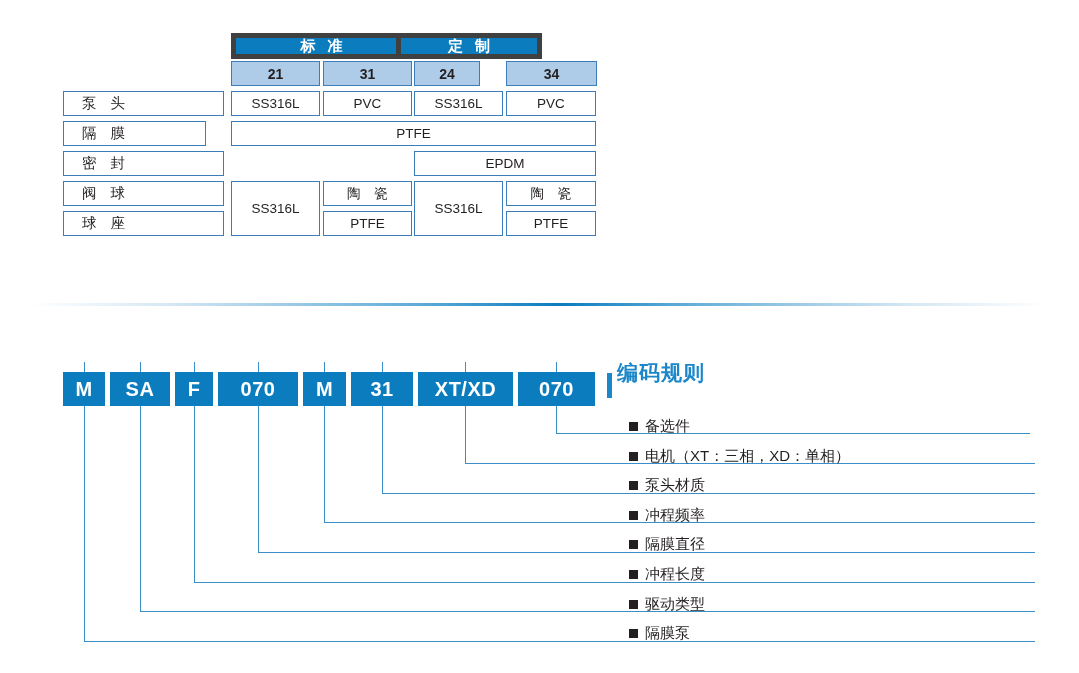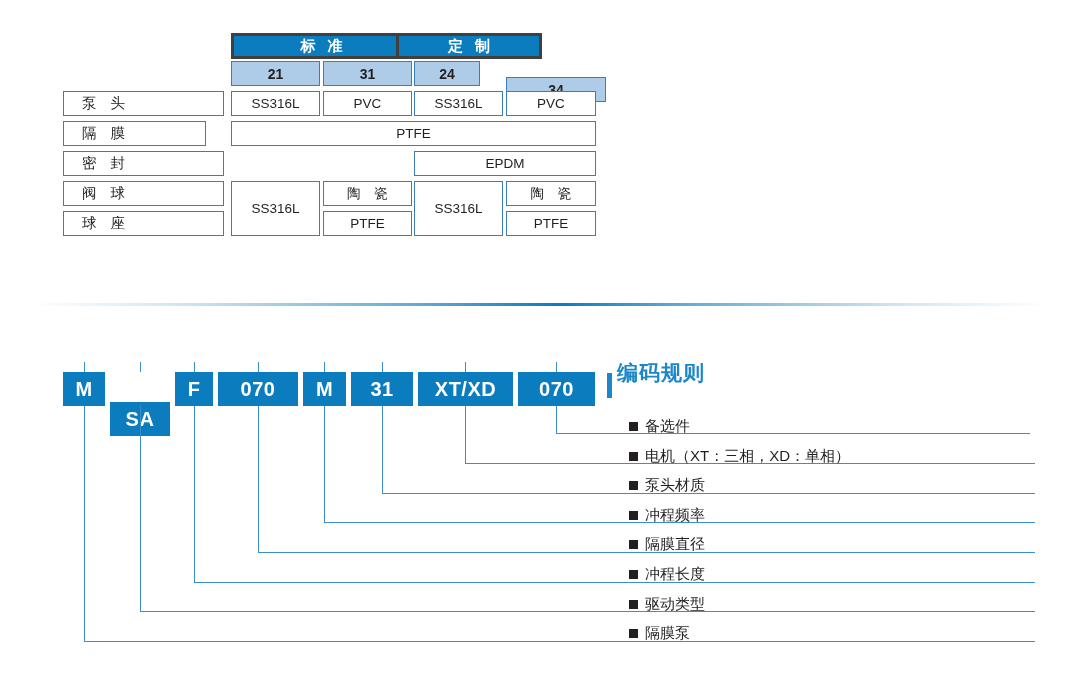--- a/index.html
+++ b/index.html
@@ -10,21 +10,21 @@
   }
 
   
   #spec-table{position:absolute;left:63px;top:33px;width:533px;height:205px;}
   .cell{
     position:absolute;box-sizing:border-box;border:1px solid #3b7cbb;
     display:flex;align-items:center;justify-content:center;
     font-size:13.5px;color:#231f20;background:#fff;
   }
   .cell.head-dark{
-    background:#0b7cbe;border:3px solid #404040;color:#ffffff;
+    background:#0b7cbe;border:5px solid #404040;color:#ffffff;
     font-weight:bold;font-size:15px;letter-spacing:4px;text-indent:4px;
   }
   .cell.head-light{
     background:#aecce8;border:1px solid #3b7cbb;color:#231f20;
     font-weight:bold;font-size:14px;
   }
   .cell.rowlabel{
     justify-content:flex-start;padding-left:18px;
     font-size:14.5px;color:#231f20;letter-spacing:5px;
   }
@@ -77,21 +77,21 @@
 <body>
 
 <div id="spec-table">
 
   <div class="cell head-dark" style="left:168px;top:0;width:181px;height:26px;">标 准</div>
   <div class="cell head-dark" style="left:333px;top:0;width:146px;height:26px;">定 制</div>
 
   <div class="cell head-light" style="left:168px;top:28px;width:89px;height:25px;">21</div>
   <div class="cell head-light" style="left:260px;top:28px;width:89px;height:25px;">31</div>
   <div class="cell head-light" style="left:351px;top:28px;width:66px;height:25px;">24</div>
-  <div class="cell head-light" style="left:443px;top:28px;width:100px;height:25px;margin-top:16px;">34</div>
+  <div class="cell head-light" style="left:443px;top:28px;width:91px;height:25px;">34</div>
 
   <div class="cell rowlabel" style="left:0;top:58px;width:161px;height:25px;">泵 头</div>
   <div class="cell" style="left:168px;top:58px;width:89px;height:25px;">SS316L</div>
   <div class="cell" style="left:260px;top:58px;width:89px;height:25px;">PVC</div>
   <div class="cell" style="left:351px;top:58px;width:89px;height:25px;">SS316L</div>
   <div class="cell" style="left:443px;top:58px;width:90px;height:25px;">PVC</div>
 
   <div class="cell rowlabel" style="left:0;top:88px;width:143px;height:25px;">隔 膜</div>
   <div class="cell" style="left:168px;top:88px;width:365px;height:25px;">PTFE</div>
 
@@ -107,21 +107,21 @@
   <div class="cell rowlabel" style="left:0;top:178px;width:161px;height:25px;text-align:center;">球 座</div>
   <div class="cell" style="left:260px;top:178px;width:89px;height:25px;">PTFE</div>
   <div class="cell" style="left:443px;top:178px;width:90px;height:25px;">PTFE</div>
 </div>
 
 <div id="divider"></div>
 
 <div id="code-diagram">
 
   <div class="code-block" style="left:63px;width:42px;">M</div>
-  <div class="code-block" style="left:110px;width:60px;margin-top:30px;">SA</div>
+  <div class="code-block" style="left:110px;width:60px;">SA</div>
   <div class="code-block" style="left:175px;width:38px;">F</div>
   <div class="code-block" style="left:218px;width:80px;">070</div>
   <div class="code-block" style="left:303px;width:43px;">M</div>
   <div class="code-block" style="left:351px;width:62px;">31</div>
   <div class="code-block" style="left:418px;width:95px;">XT/XD</div>
   <div class="code-block" style="left:518px;width:77px;">070</div>
 
   <div class="tick up" style="left:84px;"></div>
   <div class="tick up" style="left:140px;"></div>
   <div class="tick up" style="left:194px;"></div>

